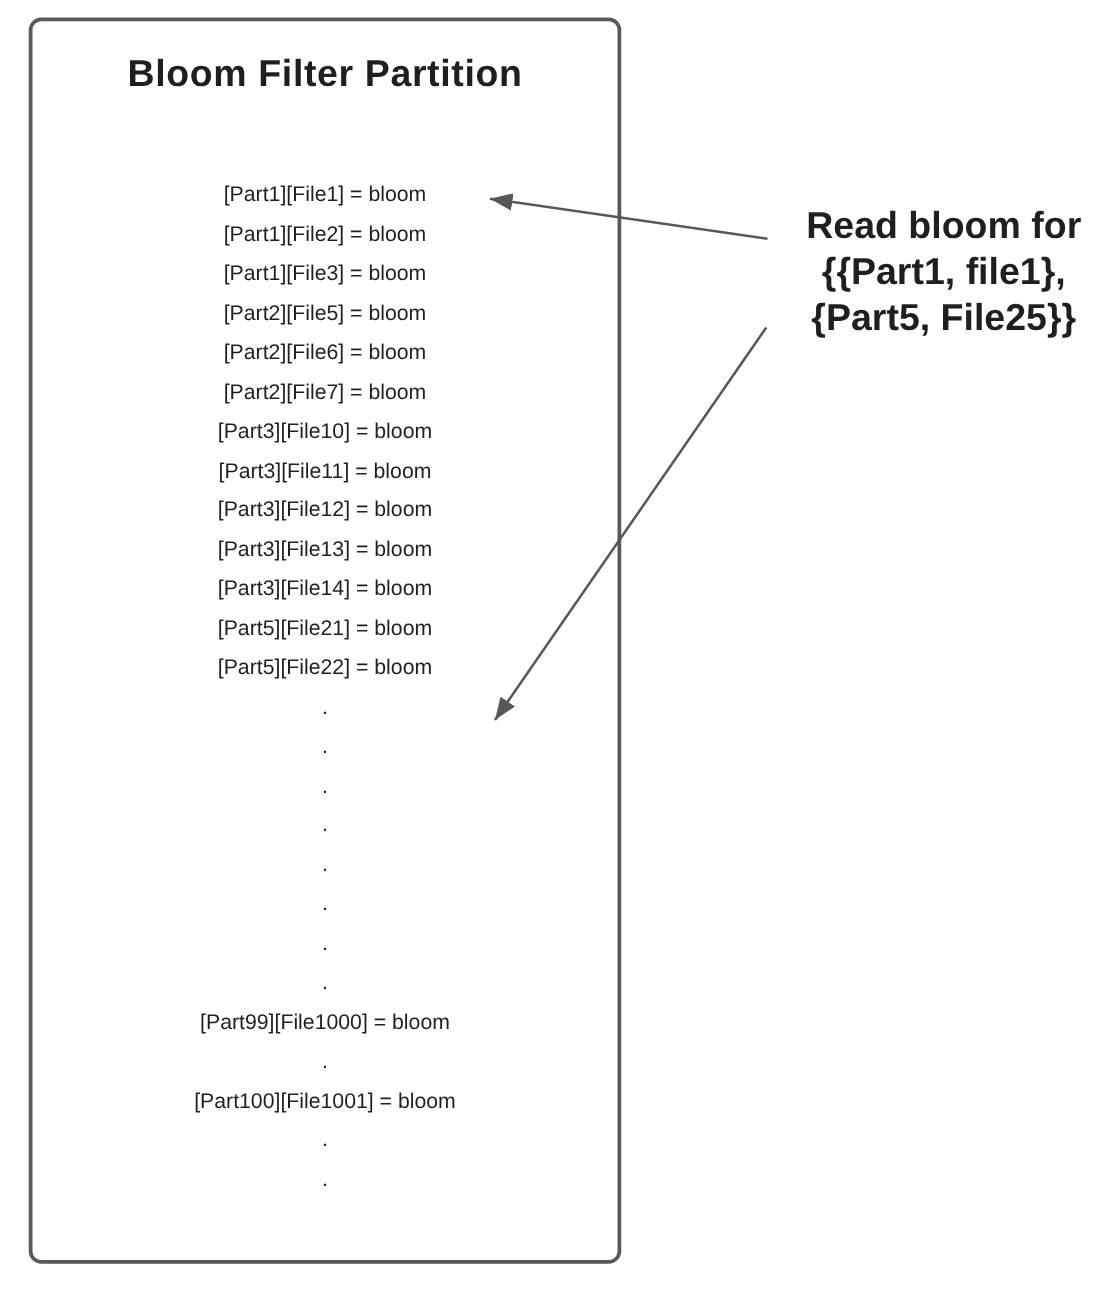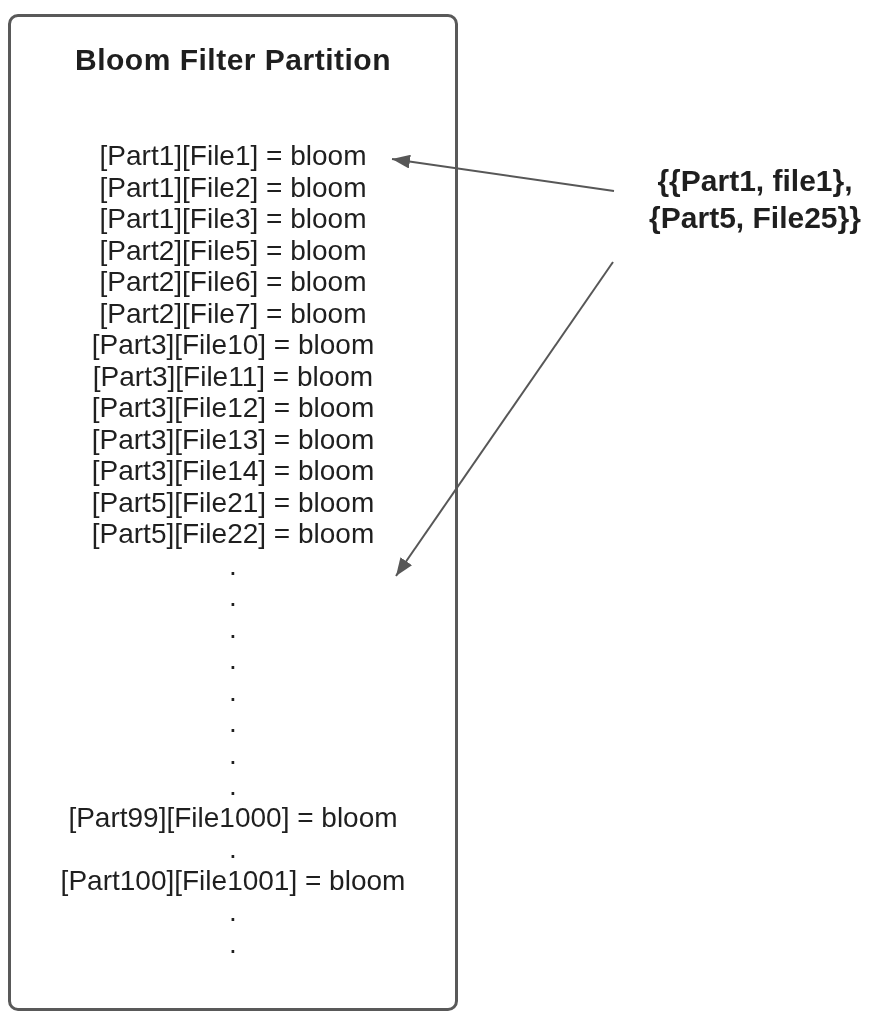--- a/index.html
+++ b/index.html
@@ -11,47 +11,48 @@
     position: relative;
     width: 884px;
     height: 1033px;
     background: #ffffff;
     overflow: hidden;
     font-family: "Liberation Sans", "DejaVu Sans", sans-serif;
     color: #1f1f1f;
   }
   .partition-box {
     position: absolute;
-    left: 8px;
+    left: 23px;
     top: 14px;
     width: 444px;
     height: 991px;
     border: 3px solid #595959;
     border-radius: 10px;
     background: #ffffff;
     box-sizing: content-box;
+    padding-left: 24px;
   }
   .box-title {
     position: absolute;
     left: 0;
     top: 26px;
     width: 100%;
     text-align: center;
     font-size: 30px;
     font-weight: bold;
     color: #1f1f1f;
     letter-spacing: 0.5px;
   }
   .entry-list {
     position: absolute;
     left: 0;
     top: 123px; 
     width: 100%;
     text-align: center;
-    font-size: 28px;
+    font-size: 17px;
     line-height: 31.5px;
     color: #1f1f1f;
     white-space: pre;
   }
   .entry-line {
     height: 31.5px;
   }
   .arrows {
     position: absolute;
     left: 0;
@@ -98,20 +99,21 @@
     <defs>
       <marker id="ah" viewBox="0 0 10 10" refX="10" refY="5" markerWidth="9" markerHeight="7" orient="auto" preserveAspectRatio="none">
         <path d="M0,0 L10,5 L0,10 Z" fill="#575757"></path>
       </marker>
     </defs>
     <line x1="614" y1="191" x2="392" y2="159" marker-end="url(#ah)"></line>
     <line x1="613" y1="262" x2="396" y2="576" marker-end="url(#ah)"></line>
   </svg>
 
   <div class="read-bloom-label">
+      <div>Read bloom for</div>
       <div>{{Part1, file1},</div>
       <div>{Part5, File25}}</div>
     </div>
 
   <div class="pointed-label">
     </div>
 
 </div>
 
 </body></html>

